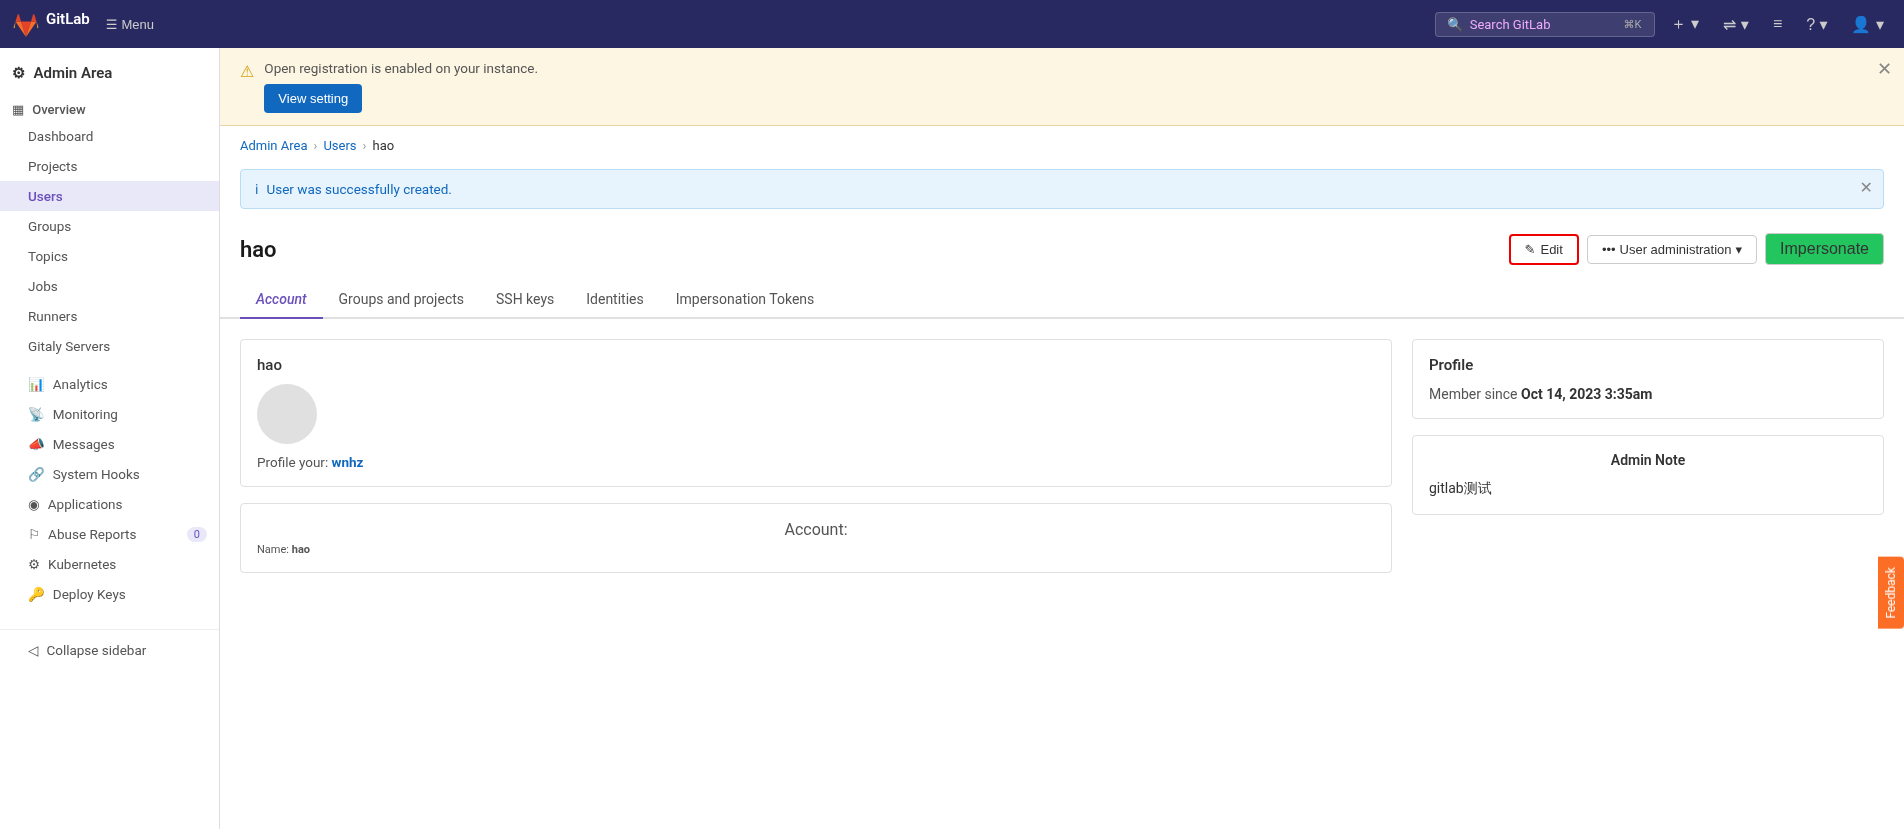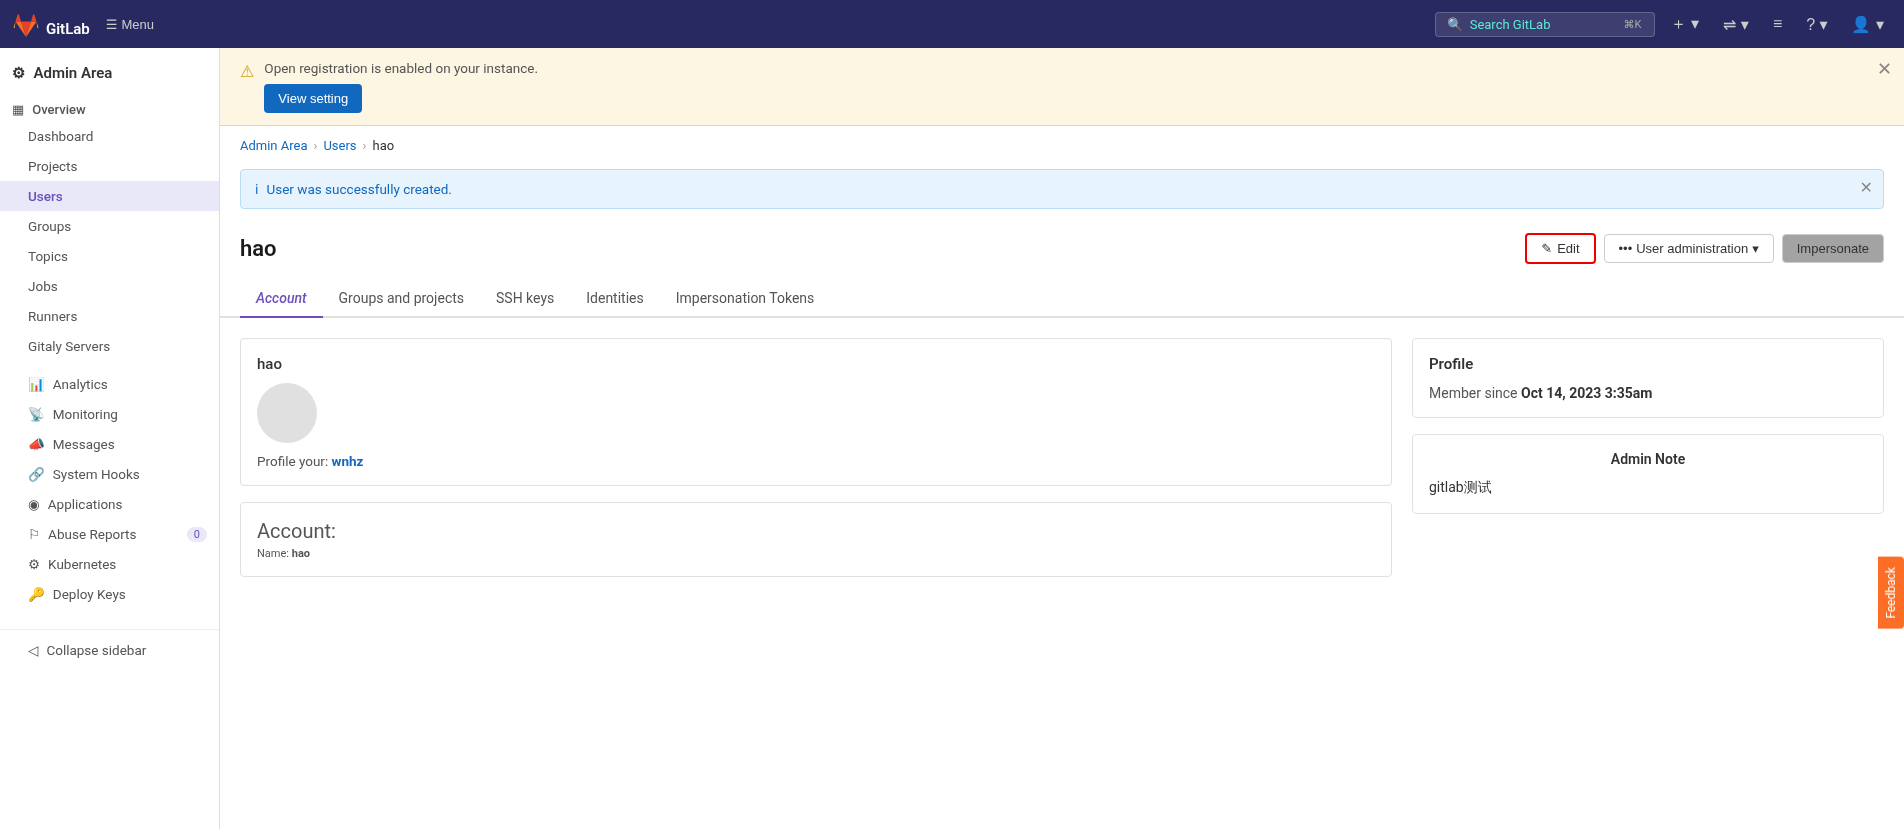--- a/index.html
+++ b/index.html
@@ -12,21 +12,21 @@
       display: flex;
       align-items: center;
       padding: 0 12px;
       gap: 8px;
       position: fixed;
       top: 0; left: 0; right: 0;
       z-index: 100;
     }
     .nav-logo {
       display: flex;
-      align-items: flex-end;
+      align-items: flex-start;
       gap: 6px;
       color: #fff;
       font-size: 15px;
       font-weight: 600;
     }
     .fox-icon {
       width: 28px; height: 28px;
     }
     .nav-menu-btn {
       color: #ccc;
@@ -251,25 +251,25 @@
       padding: 6px 14px;
       cursor: pointer;
       font-size: 13px;
       display: flex;
       align-items: center;
       gap: 4px;
     }
     .btn-impersonate {
       border: 1px solid #ccc;
       color: #333;
-      background: #a3a3a3;
+      background: #22c55e;
       border-radius: 4px;
       padding: 6px 14px;
       cursor: pointer;
-      font-size: 13px;
+      font-size: 16px;
     }
 
     
     .tabs {
       border-bottom: 2px solid #e0e0e0;
       padding: 0 20px;
       display: flex;
       gap: 0;
     }
     .tab {
@@ -319,23 +319,24 @@
       background: #e0e0e0;
       margin: 10px 0;
     }
     .profile-page {
       font-size: 13.5px;
       color: #555;
     }
     .profile-page strong { color: #1068bf; }
 
     .account-label {
-      font-size: 20px;
+      font-size: 16px;
       color: #555;
       margin-bottom: 4px;
+      text-align: center;
     }
 
     .profile-section { font-size: 15px; font-weight: 600; color: #333; margin-bottom: 12px; }
     .member-since { font-size: 14px; color: #555; }
     .member-since strong { color: #333; }
 
     .admin-note-label { font-size: 14px; font-weight: 600; color: #333; margin-bottom: 12px; text-align: center; }
     .admin-note-text { font-size: 14px; color: #333; }
 
     
@@ -376,21 +377,21 @@
     </svg>
     <span>GitLab</span>
   </div>
   <button class="nav-menu-btn">
     <span>☰</span>
     <span>Menu</span>
   </button>
   <div class="nav-spacer"></div>
   <div class="nav-search">
     <span>🔍</span>
-    <span style="color:#5eead4; font-size:13px;">Search GitLab</span>
+    <span style="color:#f0abfc; font-size:13px;">Search GitLab</span>
     <span style="margin-left:auto; color:#aaa; font-size:11px;">⌘K</span>
   </div>
   <button class="nav-icon-btn">＋ ▾</button>
   <button class="nav-icon-btn">⇌ ▾</button>
   <button class="nav-icon-btn">≡</button>
   <button class="nav-icon-btn">? ▾</button>
   <button class="nav-icon-btn">👤 ▾</button>
 </nav>
 
 <div class="layout">

